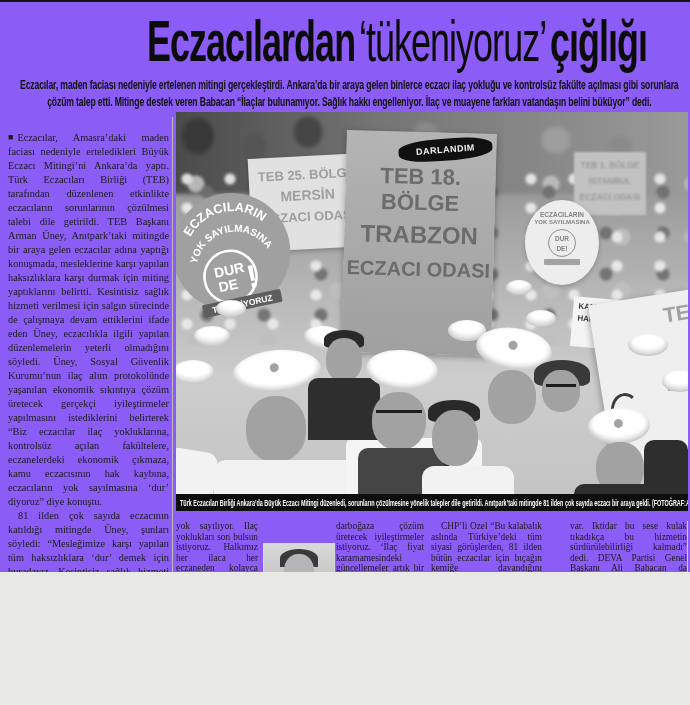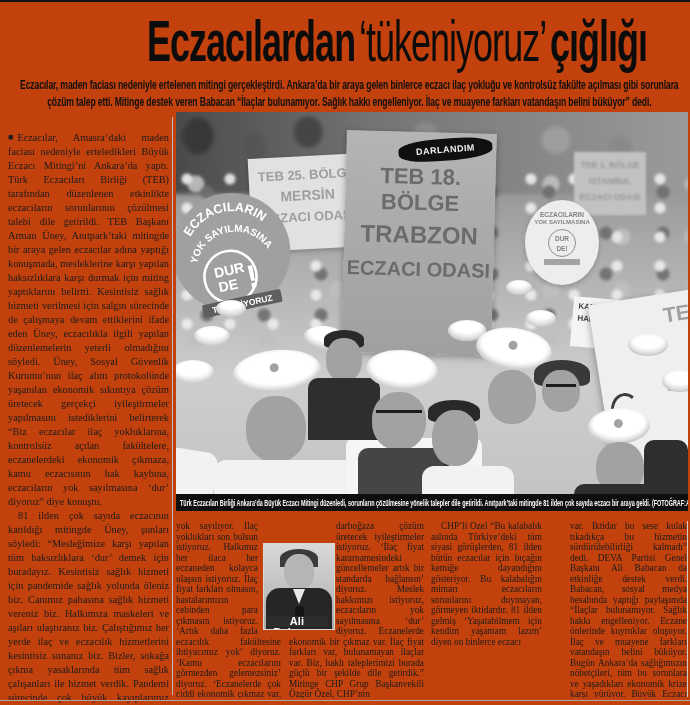--- a/index.html
+++ b/index.html
@@ -1,16 +1,16 @@
 <!DOCTYPE html>
 <html><head>
 <meta charset="utf-8">
 <style>
   html,body{margin:0;padding:0;background:#e8e8e4;}
-  .page{position:relative;width:690px;height:705px;background:#c2410c;overflow:hidden;
+  .page{position:relative;width:690px;height:572px;background:#8b5cf6;overflow:hidden;
         font-family:"Liberation Serif","DejaVu Serif",serif;color:#1c1c1c;}
   .abs{position:absolute;}
 
   
   .top-rule{left:0;top:0;width:690px;height:2px;background:#141414;}
   .headline{left:0;top:6px;width:690px;height:70px;text-align:center;white-space:nowrap;overflow:visible;}
   .hl-squeeze{display:inline-block;transform:scaleX(.63);transform-origin:50% 50%;
       font-family:"Liberation Sans","DejaVu Sans",sans-serif;font-size:57px;letter-spacing:-1.5px;line-height:70px;color:#0c0c0c;}
   .hl-b{font-weight:800;}
   .hl-l{font-weight:400;margin:0 6px;}

